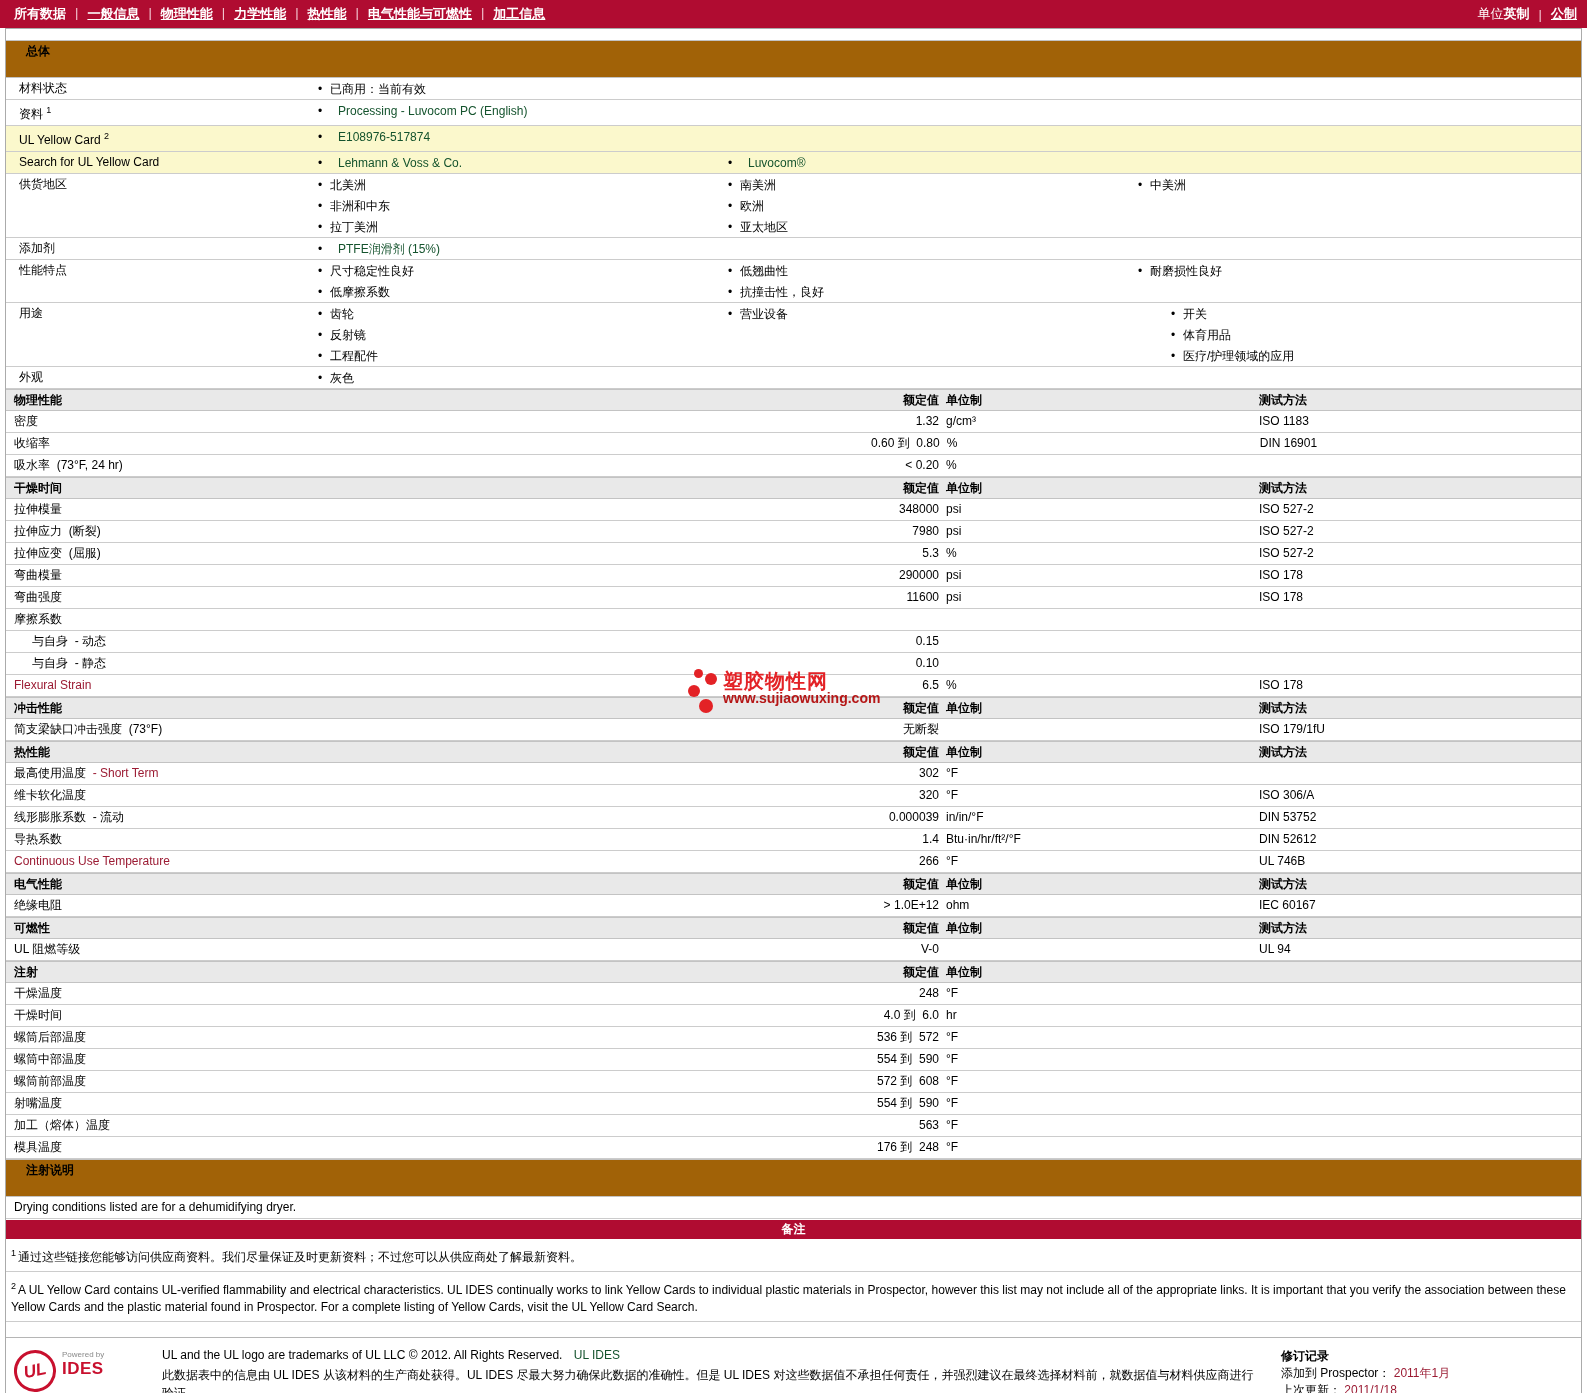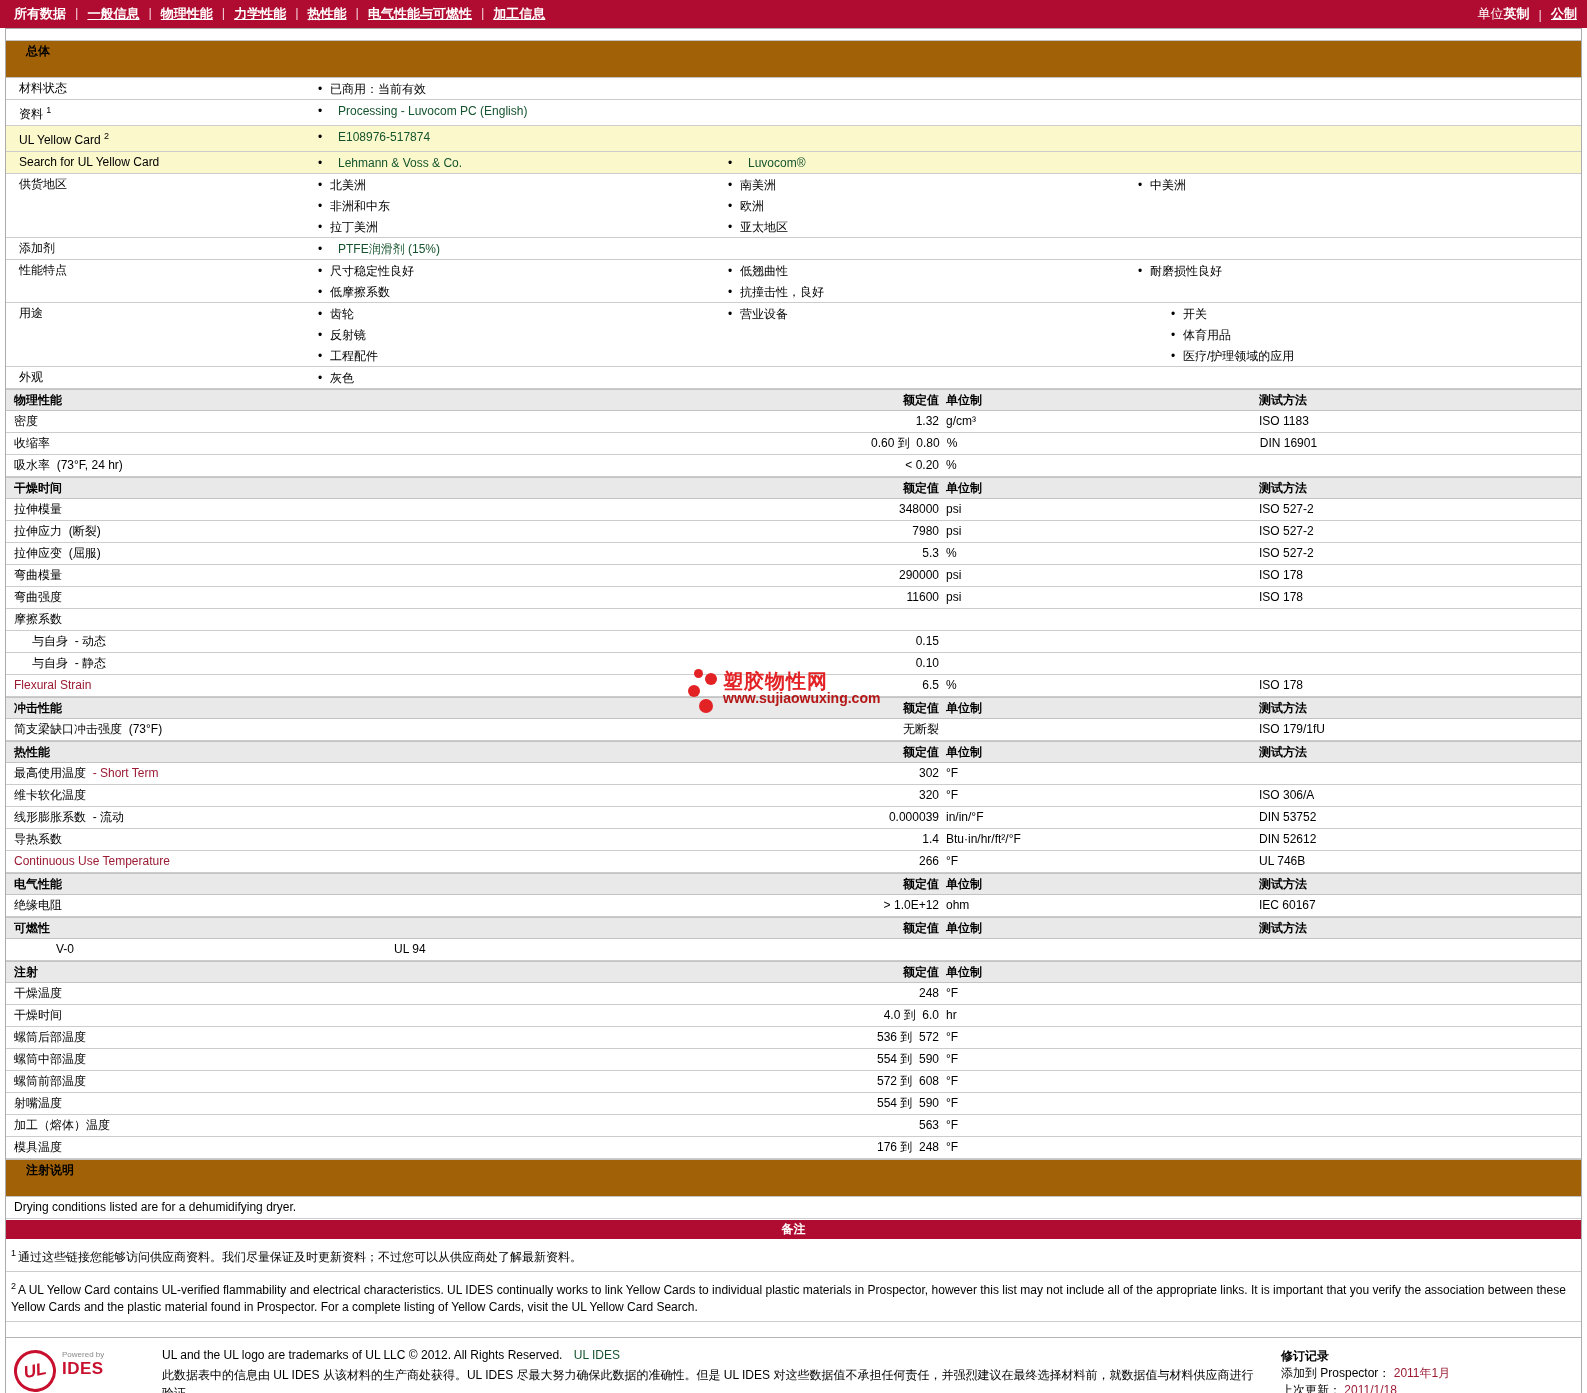--- a/index.html
+++ b/index.html
@@ -375,20 +375,21 @@
           <div class="punit"><span>ohm</span></div>
           <div class="pmethod"><span>IEC 60167</span></div>
         </div>
         <div class="phead">
           <div class="pname"><span>可燃性</span></div>
           <div class="pval"><span>额定值</span></div>
           <div class="punit"><span>单位制</span></div>
           <div class="pmethod"><span>测试方法</span></div>
         </div>
         <div class="prow">
+          <div class="pname"><span>UL 阻燃等级</span></div>
           <div class="pval"><span>V-0</span></div>
           <div class="punit"><span></span></div>
           <div class="pmethod"><span>UL 94</span></div>
         </div>
         <div class="phead">
           <div class="pname"><span>注射</span></div>
           <div class="pval"><span>额定值</span></div>
           <div class="punit"><span>单位制</span></div>
           <div class="pmethod"></div>
         </div>

